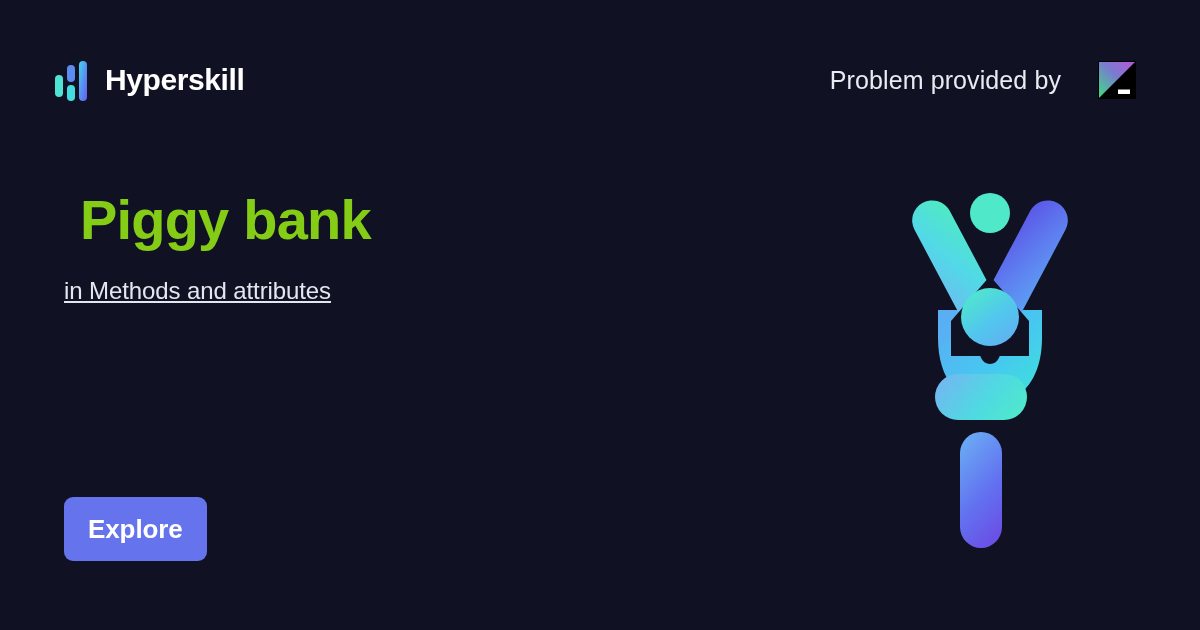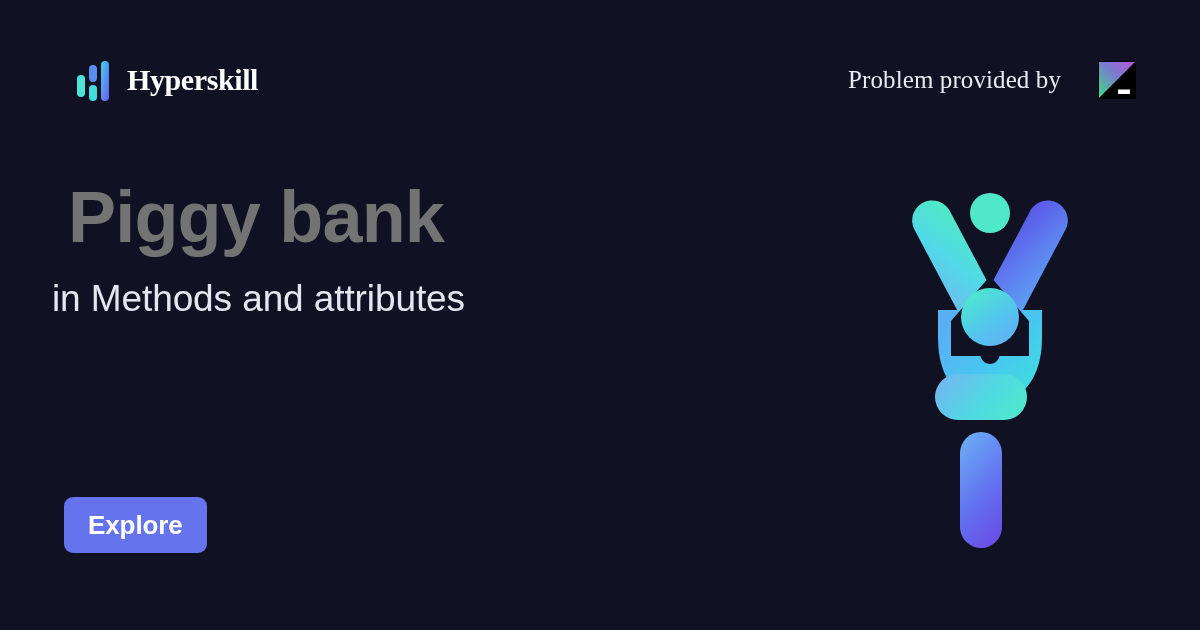--- a/index.html
+++ b/index.html
@@ -21,27 +21,26 @@
     width: 1200px;
     height: 630px;
     background: #101223;
     box-sizing: border-box;
   }
 
   
   .header {
     position: absolute;
     top: 52px;
-    left: 76px;
+    left: 54px;
     right: 64px;
     height: 56px;
     display: flex;
     align-items: center;
     justify-content: space-between;
-    font-family: Liberation Serif, serif;
   }
 
   .brand {
     display: flex;
     align-items: center;
     gap: 17px;
   }
 
   .hs-mark {
     width: 34px;
@@ -105,51 +104,52 @@
     font-size: 26px;
     font-weight: bold;
     letter-spacing: -0.2px;
   }
 
   
   .title {
     position: absolute;
     left: 64px;
     top: 172px;
-    margin: 4px;
-    color: #737373;
-    font-size: 72px;
+    margin: 16px;
+    color: #84cc16;
+    font-size: 56px;
     font-weight: bold;
     letter-spacing: -0.8px;
     line-height: 1.15;
     max-width: 760px;
   }
 
   .subtitle {
     position: absolute;
-    left: 52px;
+    left: 64px;
     top: 277px;
     margin: 0;
     color: #e4e7ef;
-    font-size: 37px;
+    font-size: 24px;
     font-weight: normal;
     letter-spacing: -0.1px;
     line-height: 1.2;
     max-width: 760px;
+    text-decoration: underline;
   }
 
   .cta {
     position: absolute;
     left: 64px;
     top: 497px;
     display: inline-flex;
     align-items: center;
     justify-content: center;
     min-width: 140px;
-    height: 56px;
+    height: 64px;
     padding: 0 24px;
     box-sizing: border-box;
     background: #6573ec;
     color: #ffffff;
     font-size: 26px;
     font-weight: bold;
     letter-spacing: -0.1px;
     border: none;
     border-radius: 9px;
     cursor: pointer;

